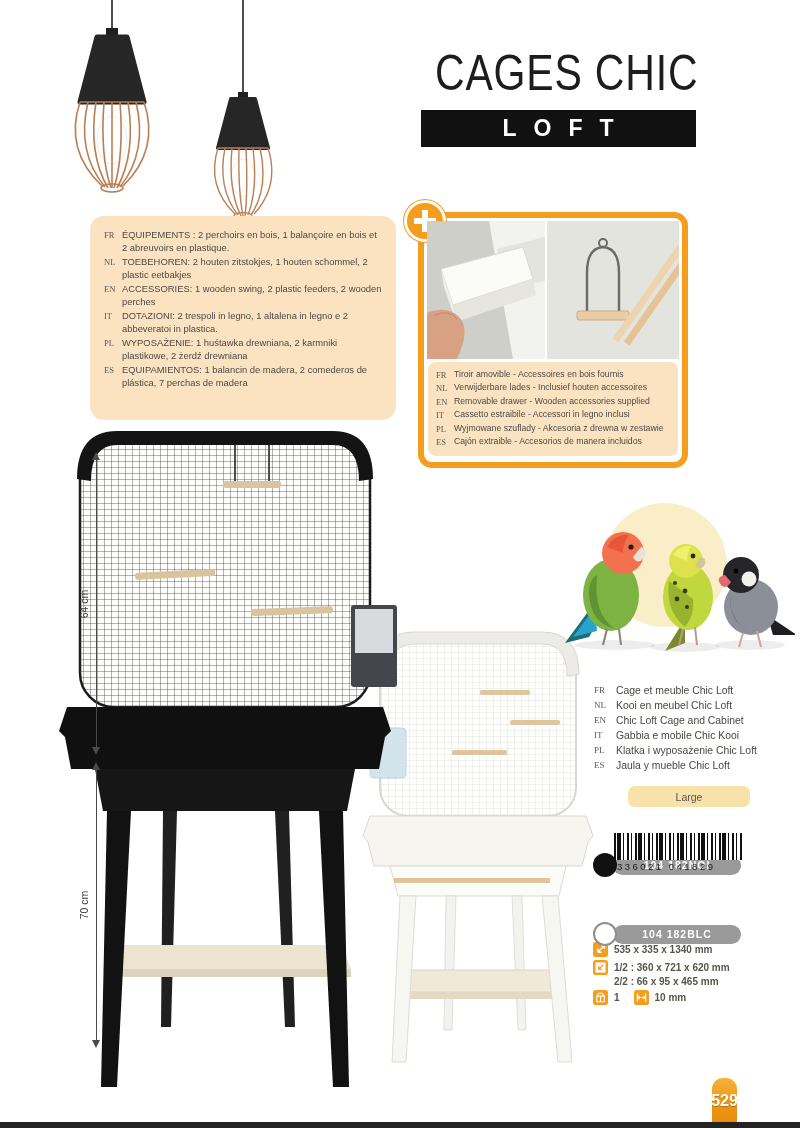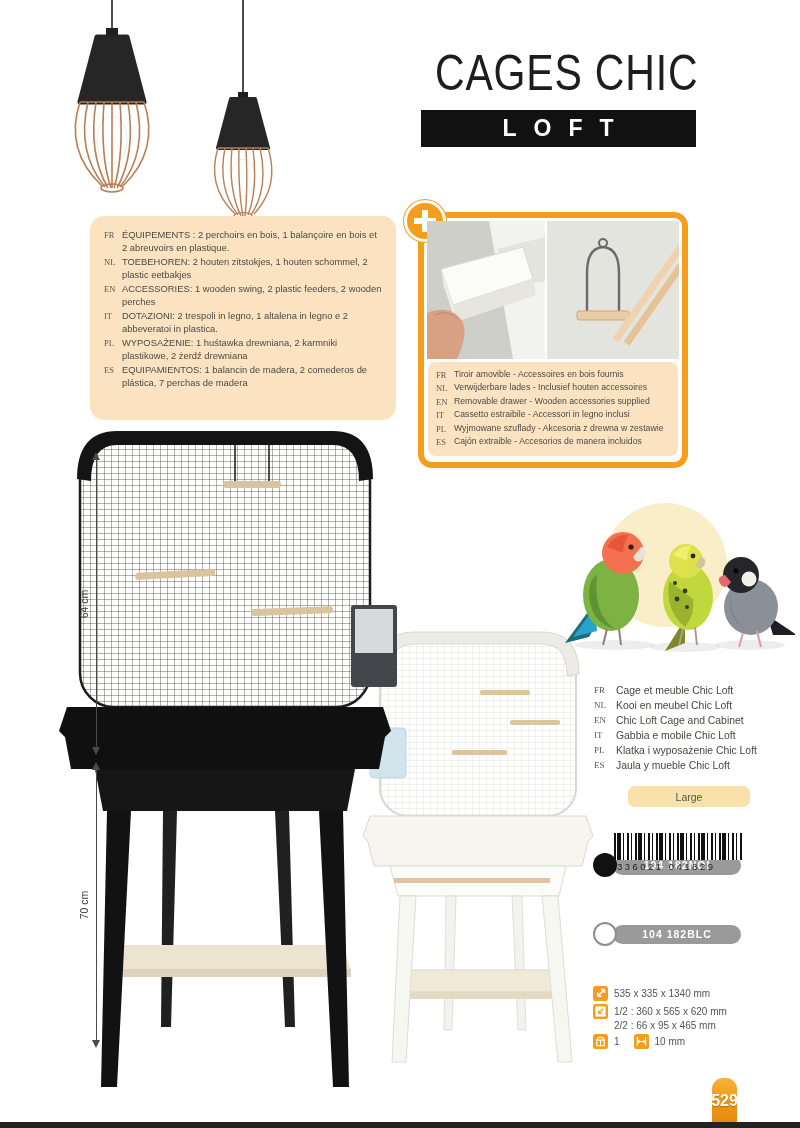--- a/index.html
+++ b/index.html
@@ -64,21 +64,21 @@
   .dot-white{background:#fff;border:2.5px solid #8f8f8f;}
   .pill{margin-left:-4px;width:128px;height:19px;background:#9a9a9a;border-radius:10px;
         color:#fff;font-size:10.5px;font-weight:bold;letter-spacing:1px;
         display:flex;align-items:center;justify-content:center;}
   .barcode{position:absolute;left:604px;width:142px;}
   .bars{height:27px;margin-left:10px;width:128px;
         background:repeating-linear-gradient(90deg,#111 0 2px,#fff 2px 3px,#111 3px 7px,#fff 7px 9px,
                    #111 9px 10px,#fff 10px 13px,#111 13px 15px,#fff 15px 17px,#111 17px 18px,#fff 18px 21px);}
   .ean{font-size:9.5px;letter-spacing:2.5px;color:#222;margin-top:1px;white-space:nowrap;}
 
-  .specs{position:absolute;left:593px;top:986px;width:205px;}
+  .specs{position:absolute;left:593px;top:942px;width:205px;font-weight:bold;}
   .spec-row{display:flex;align-items:center;margin-bottom:3px;}
   .spec-row svg{flex:0 0 15px;margin-right:6px;}
   .spec-txt{font-size:10px;color:#55554e;}
   .spec-indent{margin-left:21px;margin-top:-2px;margin-bottom:3px;}
   .inline-gap{width:14px;}
 
   
   .page-tab{position:absolute;left:712px;top:1078px;width:25px;height:45px;
         background:linear-gradient(180deg,#f6b23a 0%,#ef9715 55%,#e88c0f 100%);
         border-radius:11px 11px 0 0;display:flex;align-items:center;justify-content:center;}
@@ -327,21 +327,21 @@
     <div class="trow">
         <span class="lang">NL</span>
         <span class="txt">Kooi en meubel Chic Loft</span>
       </div>
     <div class="trow">
         <span class="lang">EN</span>
         <span class="txt">Chic Loft Cage and Cabinet</span>
       </div>
     <div class="trow">
         <span class="lang">IT</span>
-        <span class="txt">Gabbia e mobile Chic Loft</span>
+        <span class="txt">Gabbia e mobile Chic Kooi</span>
       </div>
     <div class="trow">
         <span class="lang">PL</span>
         <span class="txt">Klatka i wyposażenie Chic Loft</span>
       </div>
     <div class="trow">
         <span class="lang">ES</span>
         <span class="txt">Jaula y mueble Chic Loft</span>
       </div>
   </div>
@@ -369,21 +369,21 @@
         <path d="M12 4 L5 11 M5 11 V6.8 M5 11 H9.2 M12.3 3.7 H8.6 M12.3 3.7 V7.4" stroke="#fff" stroke-width="1.5" fill="none"></path>
       </svg>
       <span class="spec-txt">535 x 335 x 1340 mm</span>
     </div>
     <div class="spec-row">
       <svg width="15" height="15" viewBox="0 0 16 16">
         <rect width="16" height="16" rx="3" fill="#F59D1D"></rect>
         <rect x="2.6" y="2.6" width="10.8" height="10.8" fill="#fff"></rect>
         <path d="M11 5 L6 10 M6 10 V6.6 M6 10 H9.4" stroke="#F59D1D" stroke-width="1.4" fill="none"></path>
       </svg>
-      <span class="spec-txt">1/2 : 360 x 565 x 620 mm</span>
+      <span class="spec-txt">1/2 : 360 x 721 x 620 mm</span>
     </div>
     <div class="spec-txt spec-indent">2/2 : 66 x 95 x 465 mm</div>
     <div class="spec-row">
       <svg width="15" height="15" viewBox="0 0 16 16">
         <rect width="16" height="16" rx="3" fill="#F59D1D"></rect>
         <path d="M4 6.5 h8 v6 h-8 z M4 6.5 l2 -3 h4 l2 3 M8 6.5 v6" stroke="#fff" stroke-width="1.2" fill="none"></path>
       </svg>
       <span class="spec-txt">1</span>
       <span class="inline-gap"></span>
       <svg width="15" height="15" viewBox="0 0 16 16">

